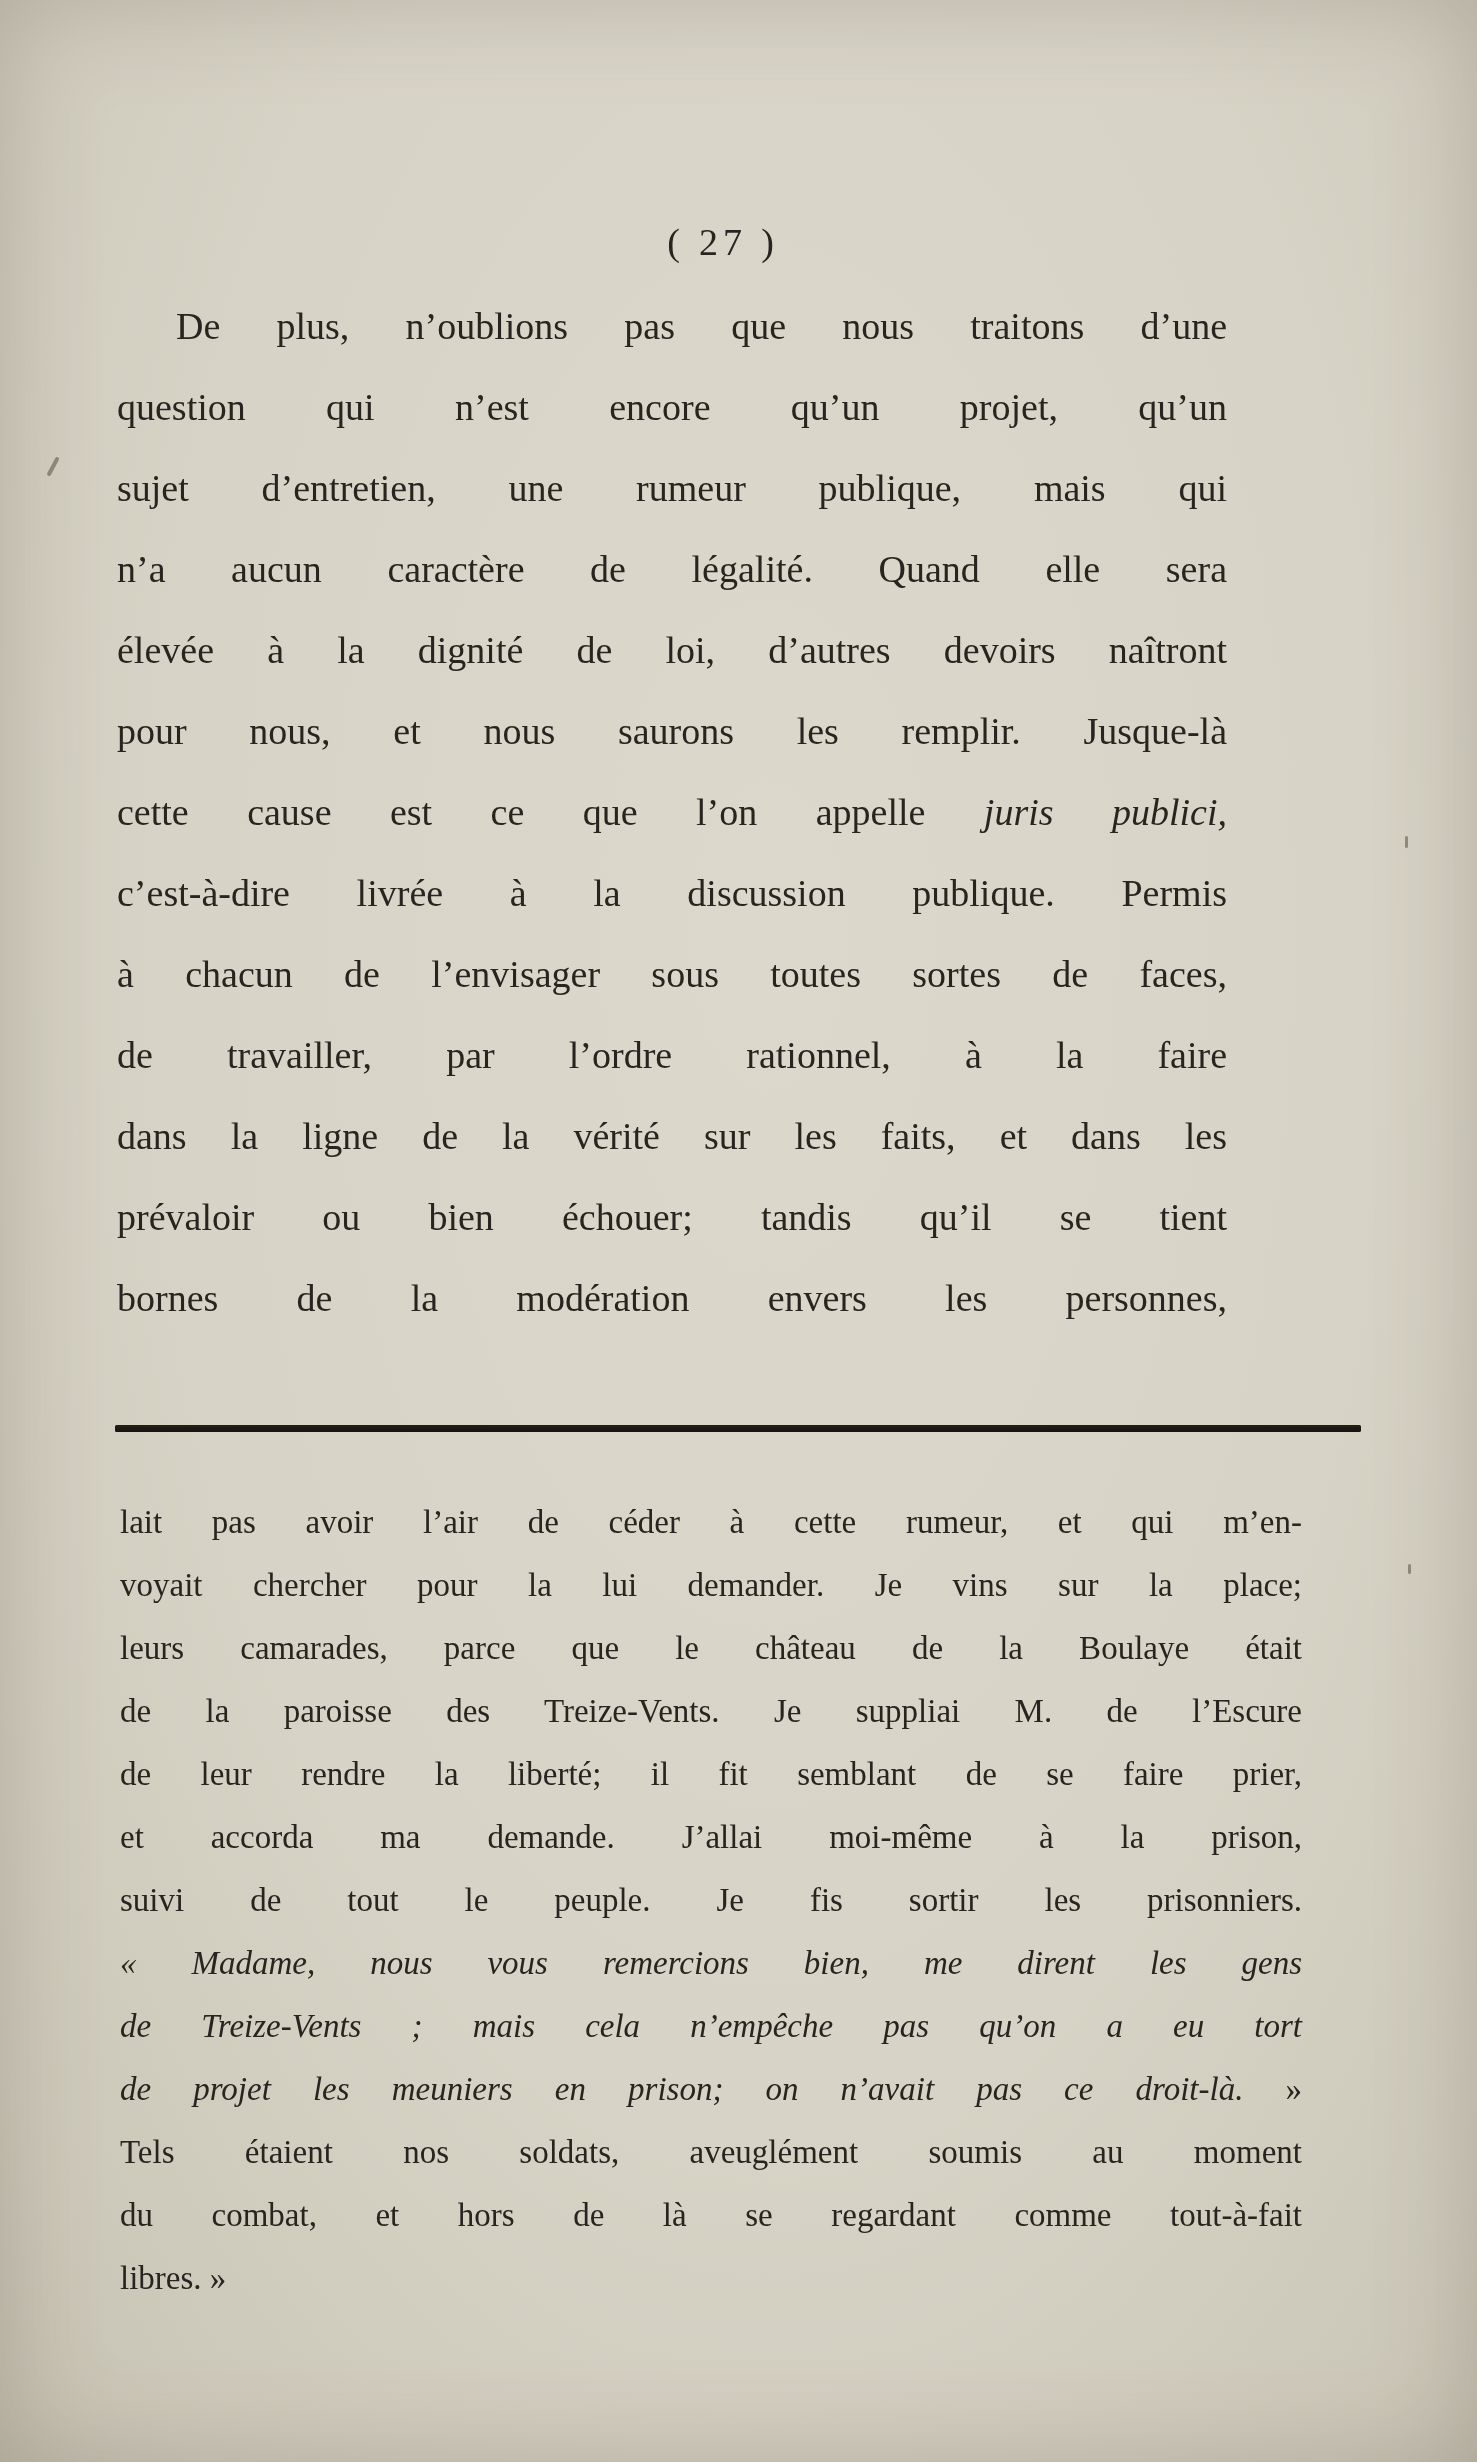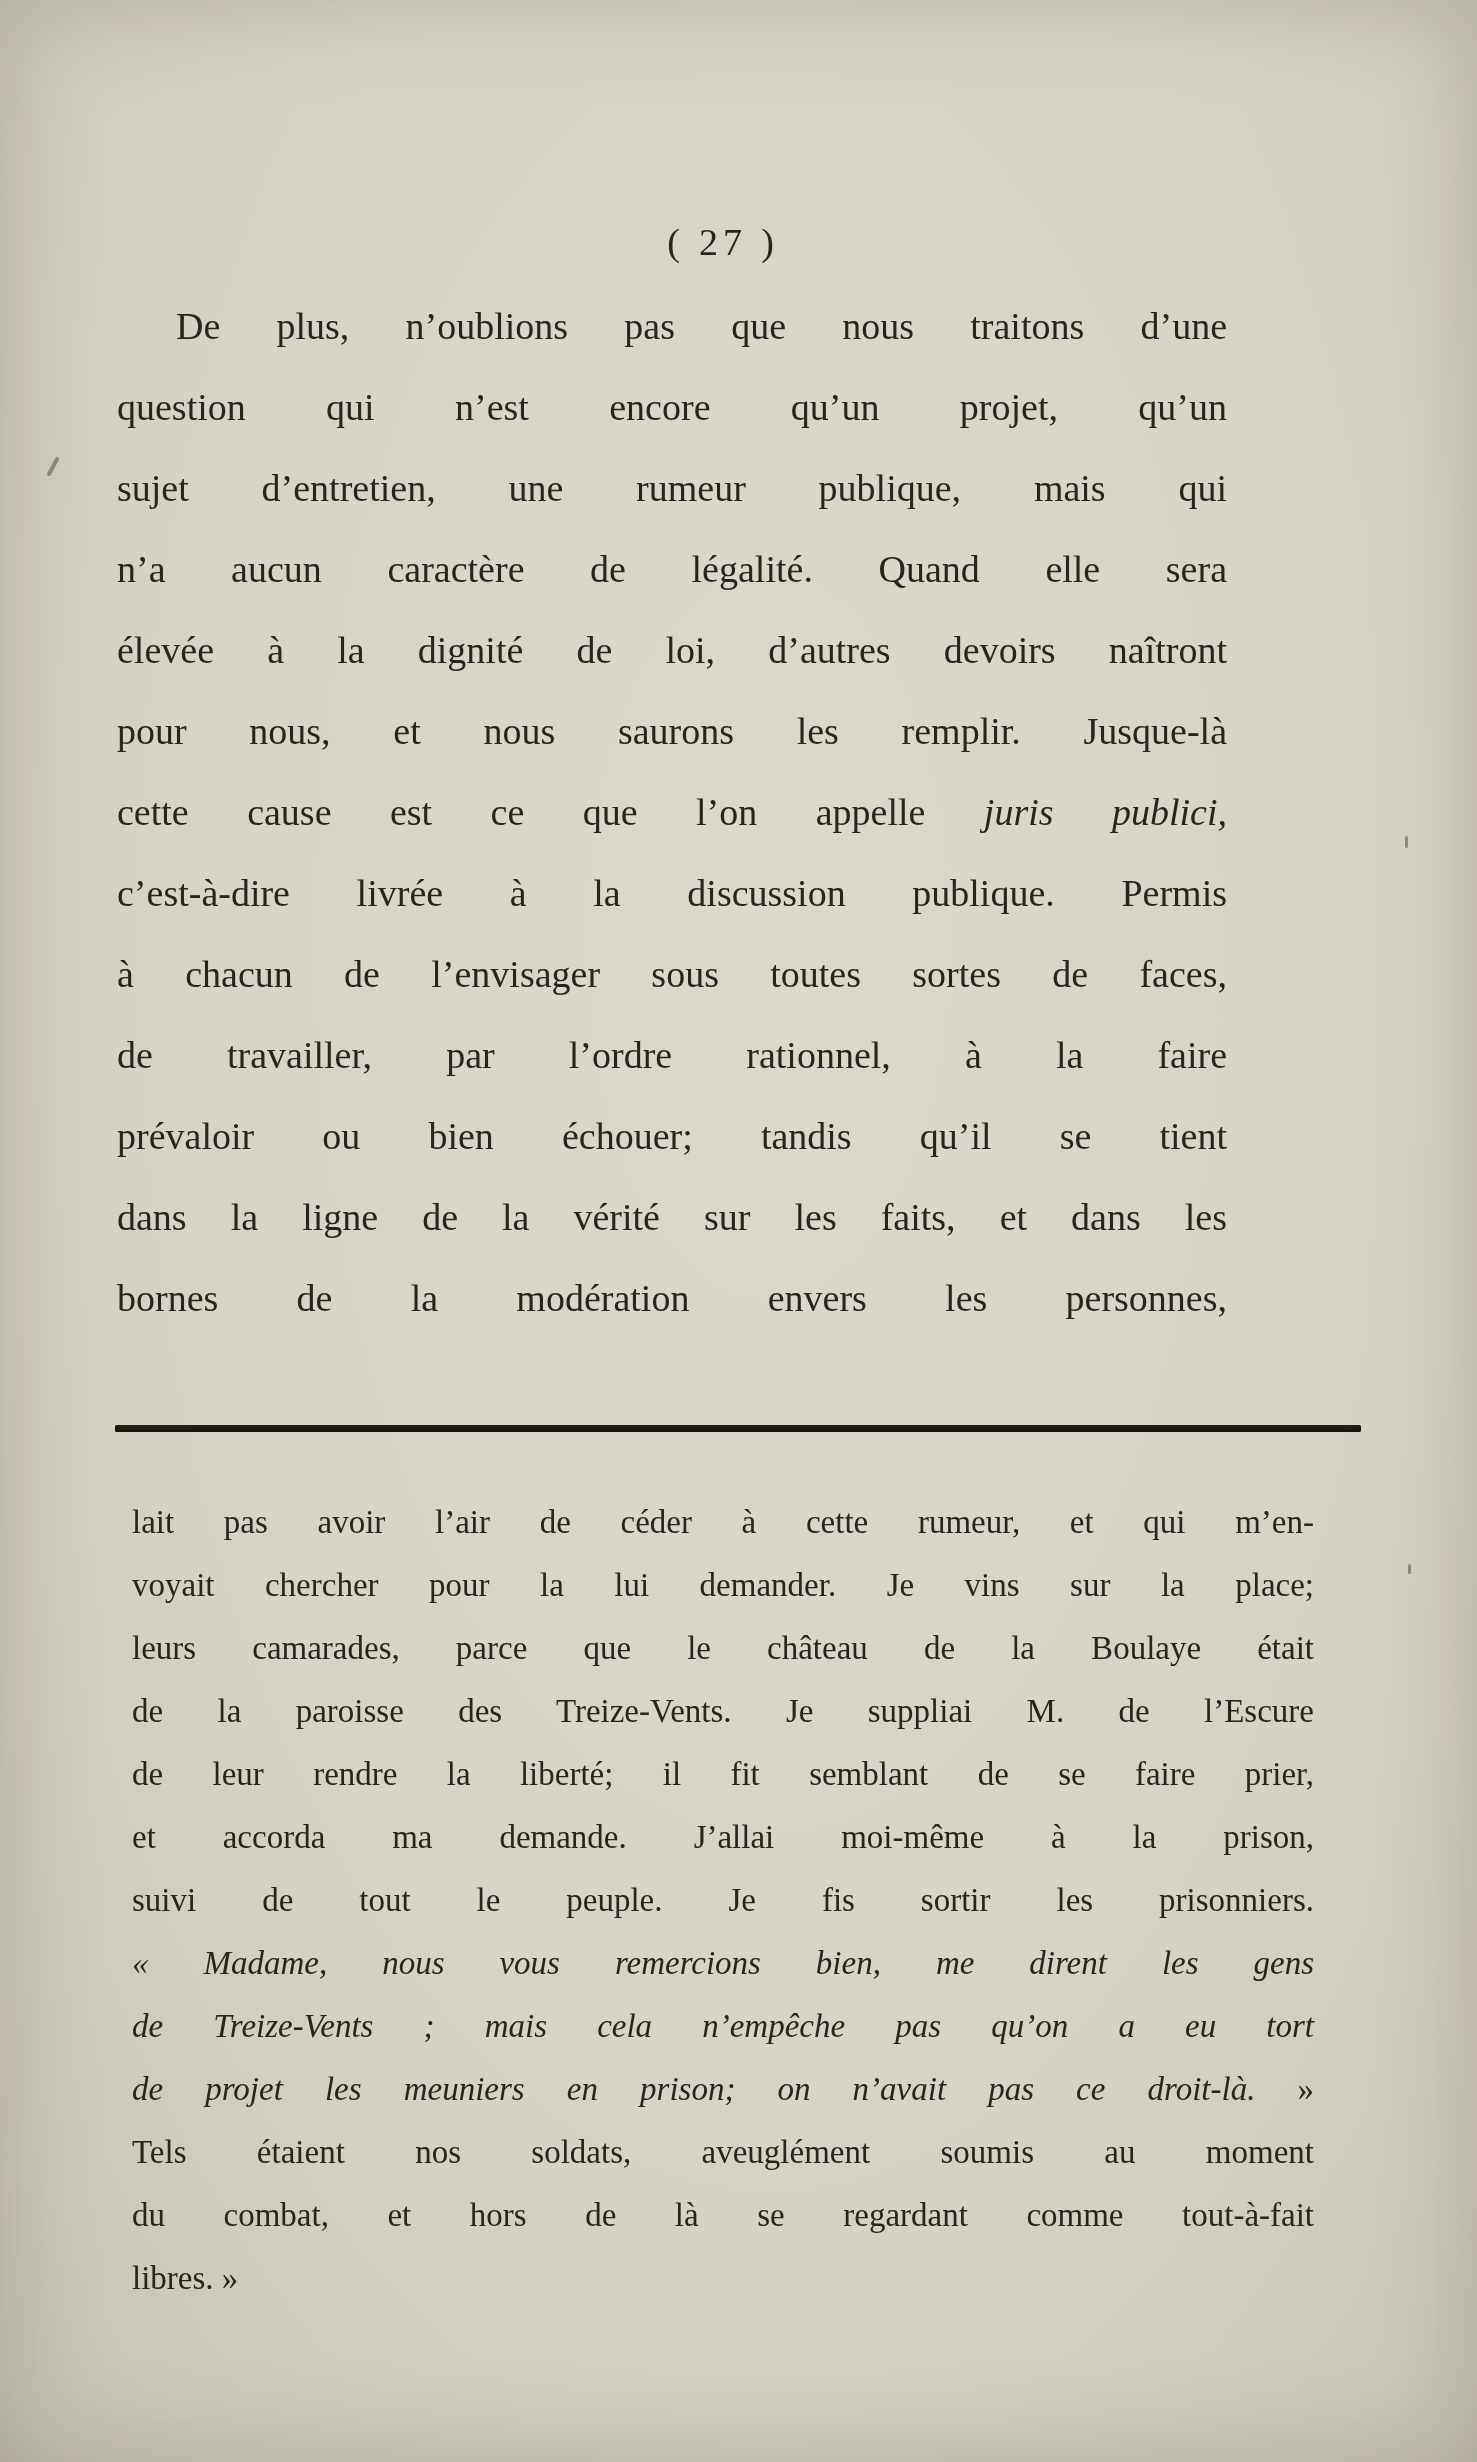--- a/index.html
+++ b/index.html
@@ -34,21 +34,21 @@
     position: absolute;
     top: 286px;
     left: 117px;
     width: 1110px;
     font-size: 38px;
     line-height: 81px;
   }
   .footnote {
     position: absolute;
     top: 1491px;
-    left: 132px;
+    left: 120px;
     width: 1182px;
     font-size: 33px;
     line-height: 63px;
   }
   .line {
     text-align: justify;
     text-align-last: justify;
     white-space: nowrap;
   }
   .line.no-justify {
@@ -89,22 +89,22 @@
       <div class="line indent"><span>De plus, n’oublions pas que nous traitons d’une</span></div>
       <div class="line"><span>question qui n’est encore qu’un projet, qu’un</span></div>
       <div class="line"><span>sujet d’entretien, une rumeur publique, mais qui</span></div>
       <div class="line"><span>n’a aucun caractère de légalité. Quand elle sera</span></div>
       <div class="line"><span>élevée à la dignité de loi, d’autres devoirs naîtront</span></div>
       <div class="line"><span>pour nous, et nous saurons les remplir. Jusque-là</span></div>
       <div class="line"><span>cette cause est ce que l’on appelle </span><span class="italic">juris publici,</span></div>
       <div class="line"><span>c’est-à-dire livrée à la discussion publique. Permis</span></div>
       <div class="line"><span>à chacun de l’envisager sous toutes sortes de faces,</span></div>
       <div class="line"><span>de travailler, par l’ordre rationnel, à la faire</span></div>
+      <div class="line"><span>dans la ligne de la vérité sur les faits, et dans les</span></div>
       <div class="line"><span>prévaloir ou bien échouer; tandis qu’il se tient</span></div>
-      <div class="line"><span>dans la ligne de la vérité sur les faits, et dans les</span></div>
       <div class="line"><span>bornes de la modération envers les personnes,</span></div>
     </div>
 
   <div class="divider"></div>
 
   <div class="footnote">
       <div class="line"><span>lait pas avoir l’air de céder à cette rumeur, et qui m’en-</span></div>
       <div class="line"><span>voyait chercher pour la lui demander. Je vins sur la place;</span></div>
       <div class="line"><span>leurs camarades, parce que le château de la Boulaye était</span></div>
       <div class="line"><span>de la paroisse des Treize-Vents. Je suppliai M. de l’Escure</span></div>

